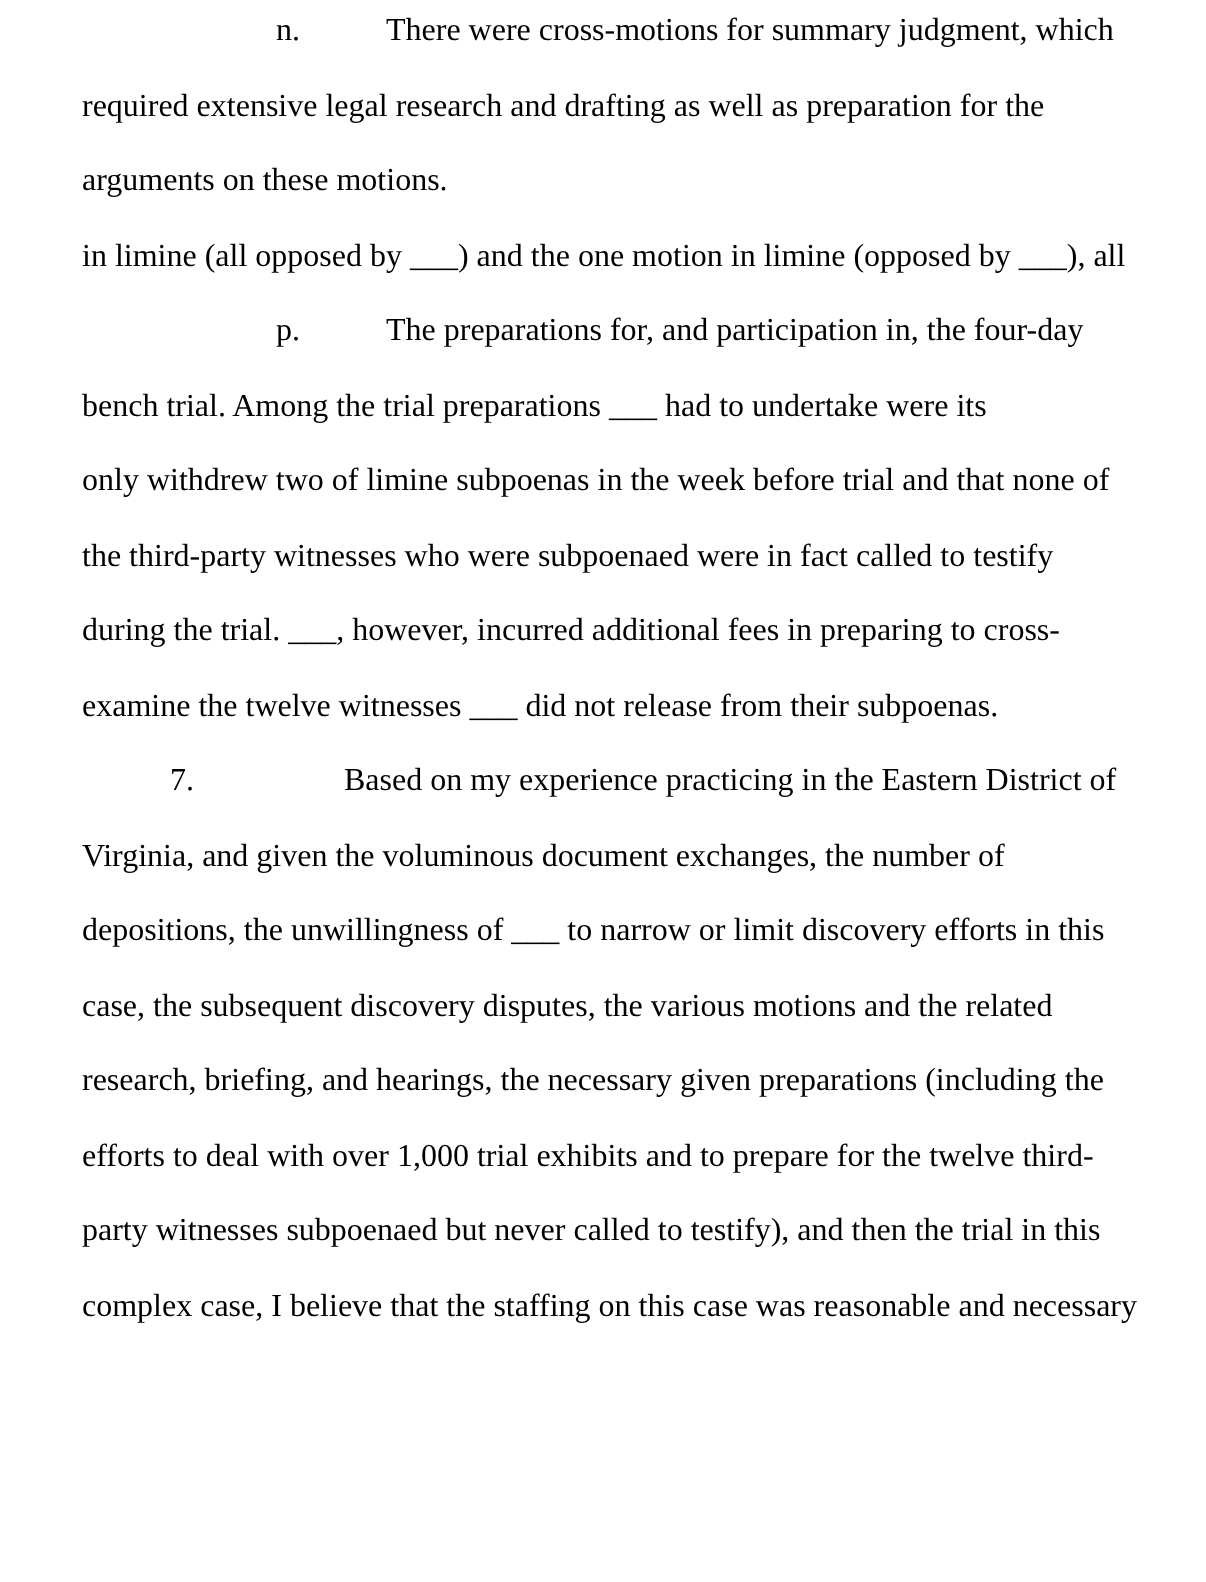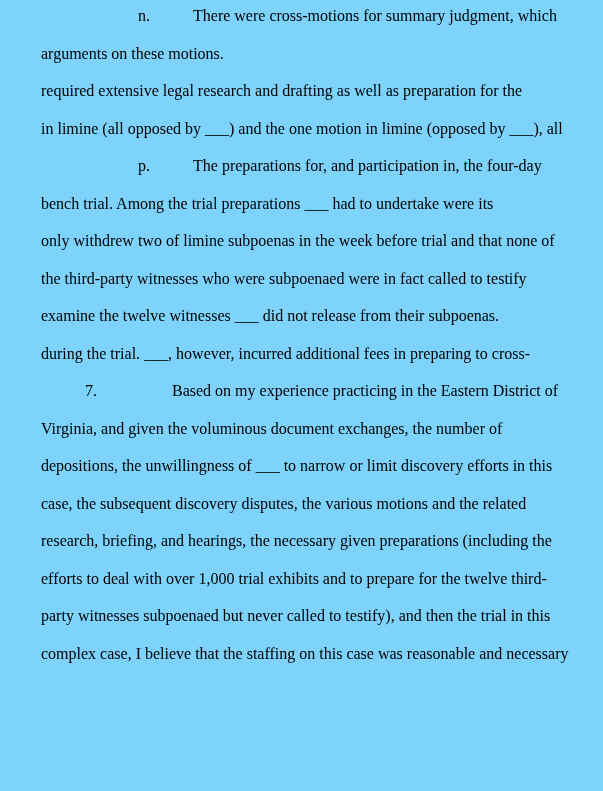--- a/index.html
+++ b/index.html
@@ -4,21 +4,21 @@
 <style>
   html, body {
     margin: 0;
     padding: 0;
     background: #e8e8e8;
   }
   .page {
     position: relative;
     width: 603px;
     height: 791px;
-    background: #7dd3fc;
+    background: #ffffff;
     color: #000000;
     overflow: hidden;
     font-family: "Liberation Serif", "DejaVu Serif", serif;
     font-size: 16px;
   }
   .text-block {
     margin-top: -3px;
     margin-left: 41px;
     margin-right: 20px;
   }
@@ -38,33 +38,33 @@
   .para-main .indent-spacer { width: 44px; }
   .para-main .label-box     { width: 87px; }
 </style>
 </head>
 <body>
 
 <div class="page">
   <div class="text-block">
       <div class="para-sub">
         <div class="line"><span class="indent-spacer"></span><span class="label-box">n.</span><span>There were cross-motions for summary judgment, which</span></div>
+        <div class="line"><span>required extensive legal research and drafting as well as preparation for the</span></div>
         <div class="line"><span>arguments on these motions.</span></div>
-        <div class="line"><span>required extensive legal research and drafting as well as preparation for the</span></div>
       </div>
       <div class="para-sub">
         <div class="line"><span>in limine (all opposed by ___) and the one motion in limine (opposed by ___), all</span></div>
       </div>
       <div class="para-sub">
         <div class="line"><span class="indent-spacer"></span><span class="label-box">p.</span><span>The preparations for, and participation in, the four-day</span></div>
         <div class="line"><span>bench trial. Among the trial preparations ___ had to undertake were its</span></div>
         <div class="line"><span>only withdrew two of limine subpoenas in the week before trial and that none of</span></div>
         <div class="line"><span>the third-party witnesses who were subpoenaed were in fact called to testify</span></div>
+        <div class="line"><span>during the trial. ___, however, incurred additional fees in preparing to cross-</span></div>
         <div class="line"><span>examine the twelve witnesses ___ did not release from their subpoenas.</span></div>
-        <div class="line"><span>during the trial. ___, however, incurred additional fees in preparing to cross-</span></div>
       </div>
       <div class="para-main">
         <div class="line"><span class="indent-spacer"></span><span class="label-box">7.</span><span>Based on my experience practicing in the Eastern District of</span></div>
         <div class="line"><span>Virginia, and given the voluminous document exchanges, the number of</span></div>
         <div class="line"><span>depositions, the unwillingness of ___ to narrow or limit discovery efforts in this</span></div>
         <div class="line"><span>case, the subsequent discovery disputes, the various motions and the related</span></div>
         <div class="line"><span>research, briefing, and hearings, the necessary given preparations (including the</span></div>
         <div class="line"><span>efforts to deal with over 1,000 trial exhibits and to prepare for the twelve third-</span></div>
         <div class="line"><span>party witnesses subpoenaed but never called to testify), and then the trial in this</span></div>
         <div class="line"><span>complex case, I believe that the staffing on this case was reasonable and necessary</span></div>

